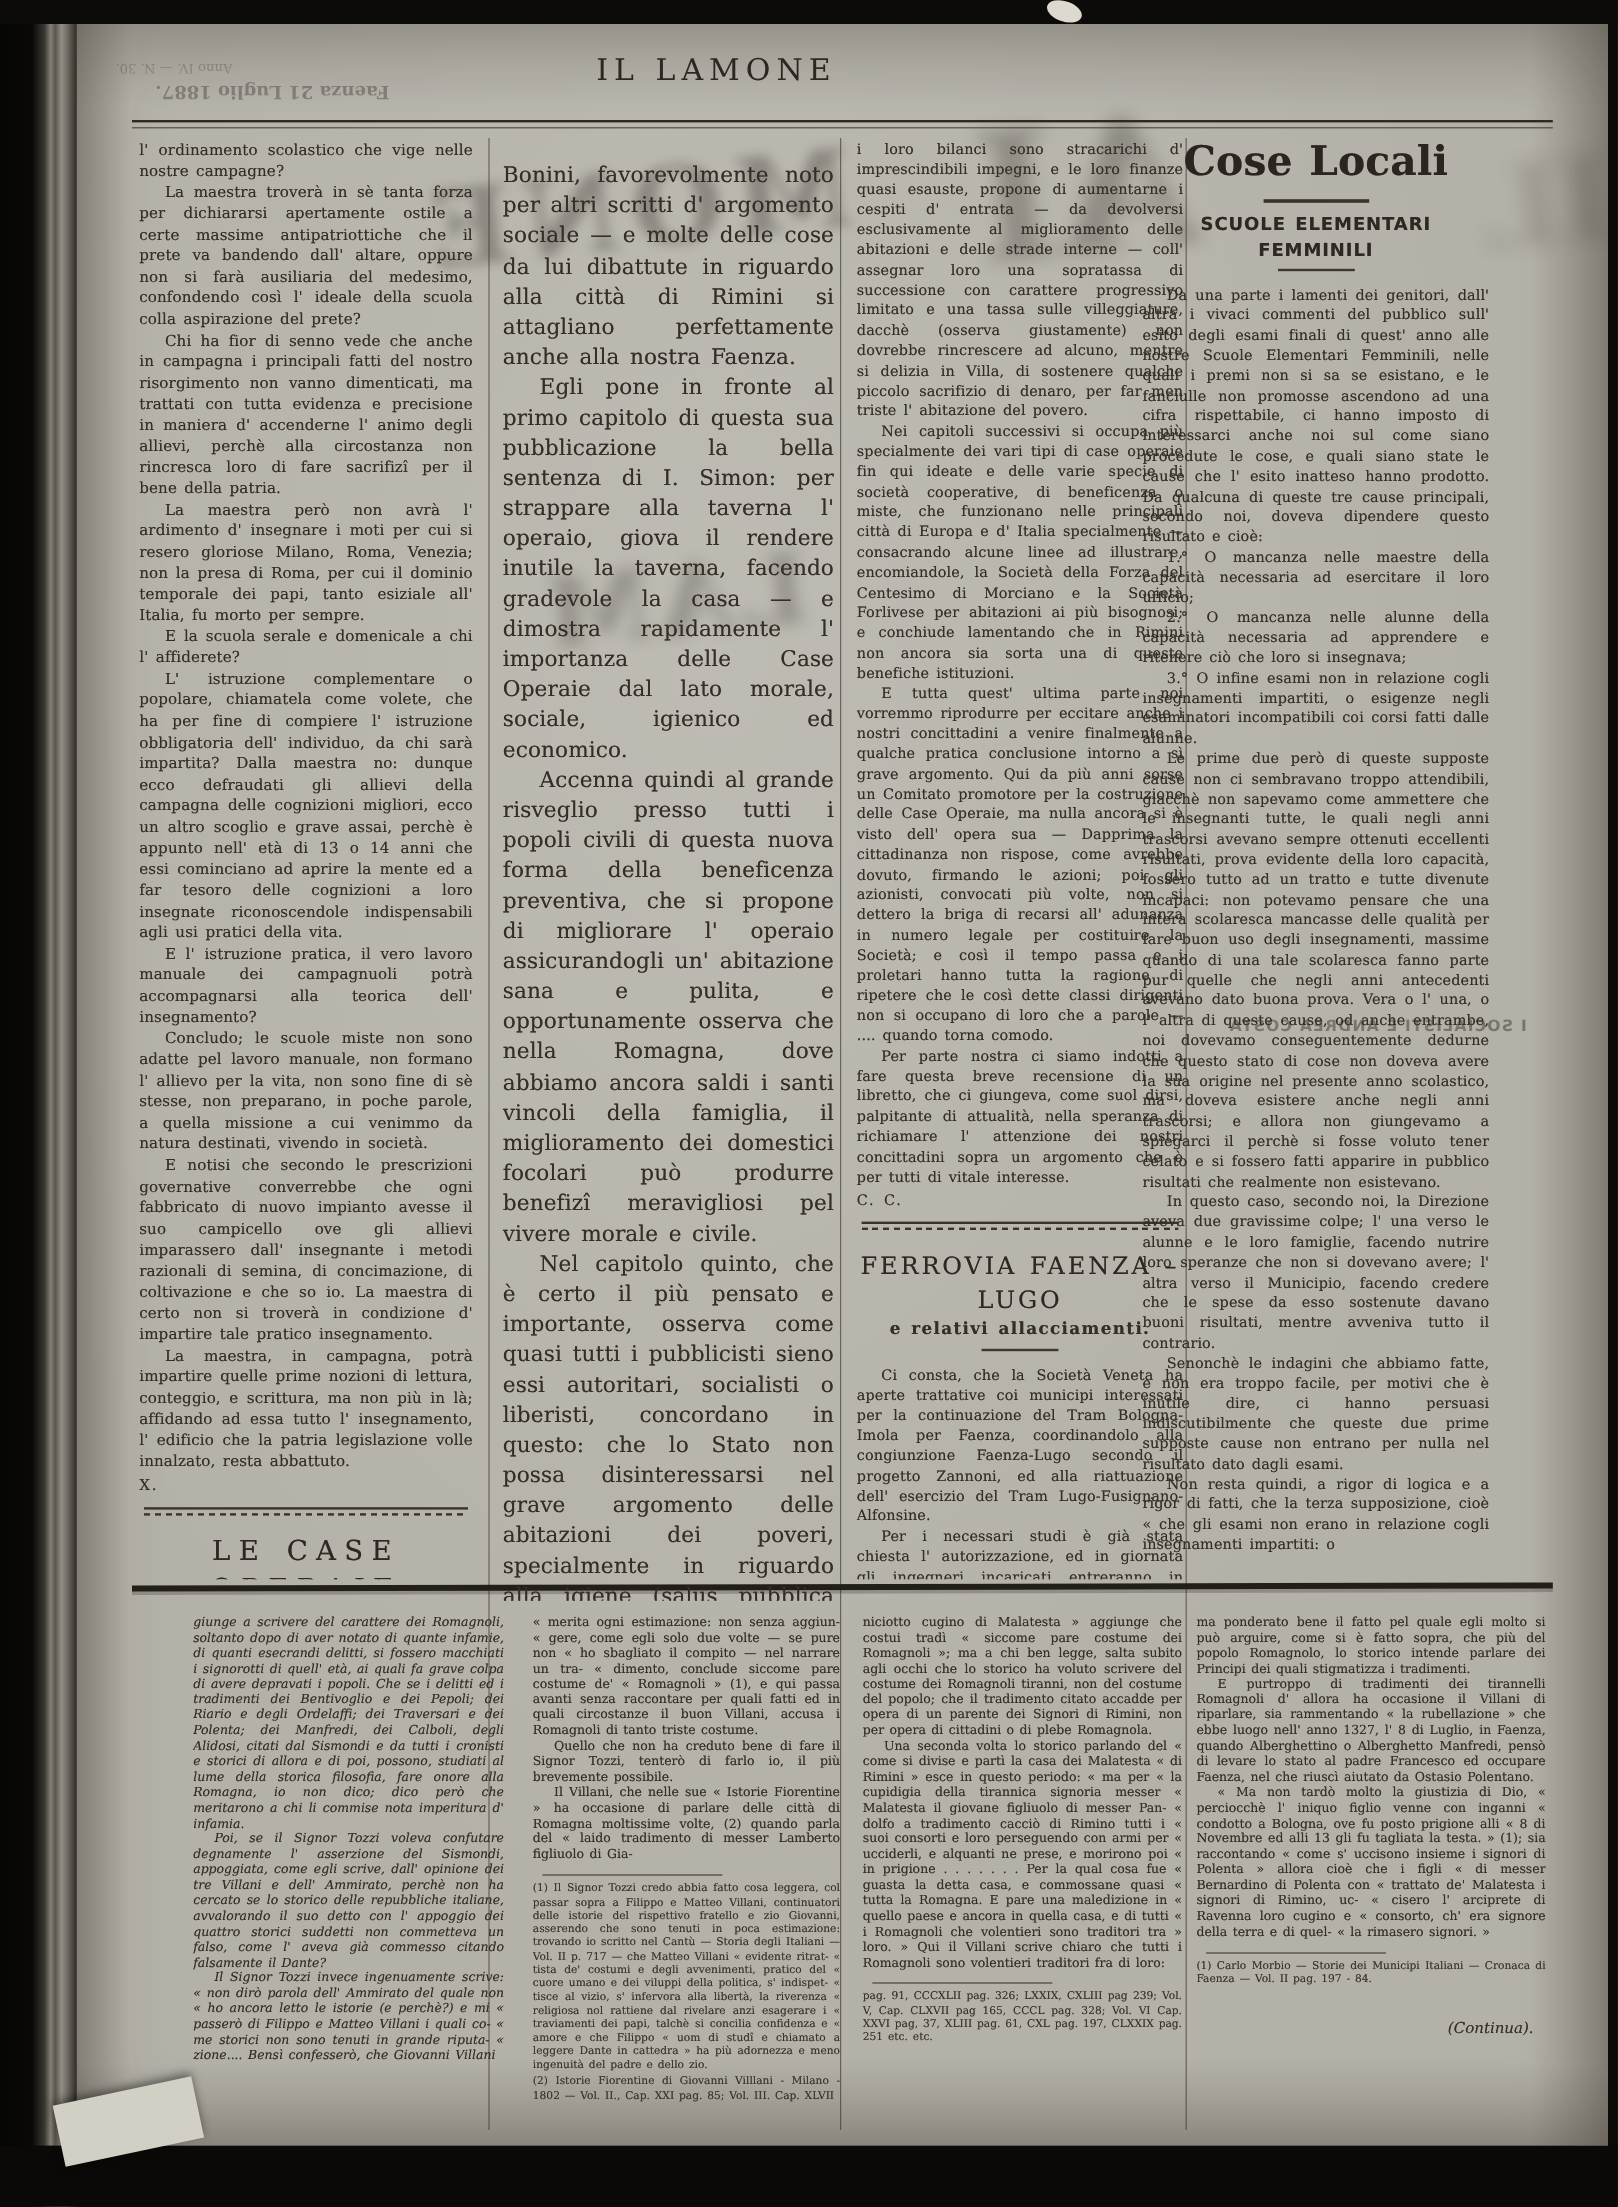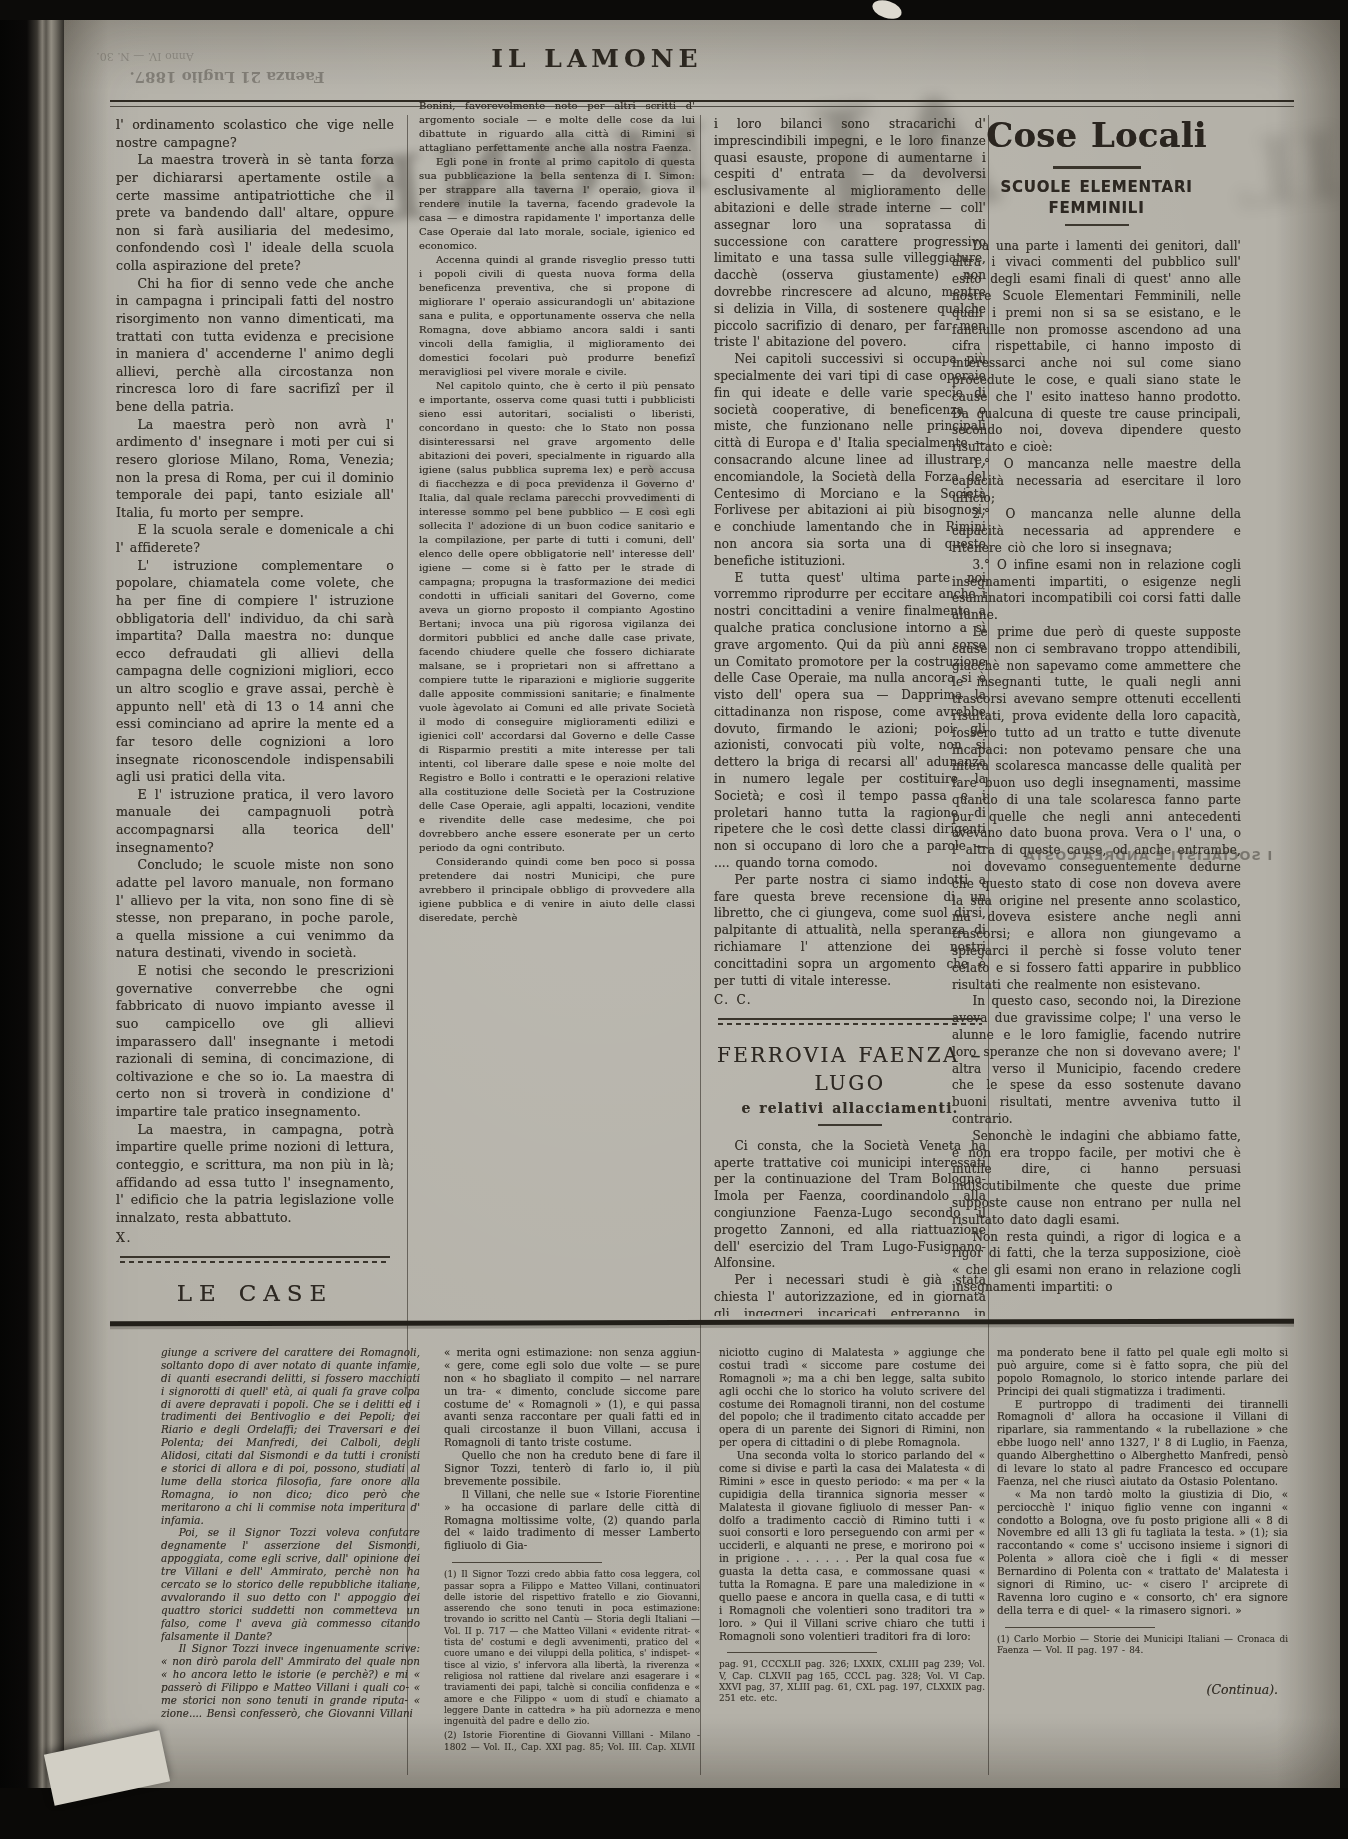--- a/index.html
+++ b/index.html
@@ -20,33 +20,33 @@
     background:
       radial-gradient(ellipse at 42% 30%,rgba(255,255,255,.13),transparent 62%),
       linear-gradient(90deg,rgba(58,52,42,.28) 0,transparent 3.5%,transparent 95%,rgba(58,52,42,.30) 100%),
       linear-gradient(0deg,rgba(58,52,42,.22) 0,transparent 4%,transparent 96%,rgba(58,52,42,.14) 100%),
       #b4b1a8;
     box-shadow:inset 0 0 70px rgba(42,36,26,.28);}
   .curl{position:absolute;left:-16px;top:1722px;width:118px;height:52px;background:#d2cfc5;
         transform:rotate(-12deg);box-shadow:0 -3px 8px rgba(0,0,0,.45);}
   
   .masthead{position:absolute;left:353px;top:24px;width:360px;margin:0;text-align:center;
-    font-size:25px;font-weight:700;letter-spacing:.2em;color:#2c2720;}
+    font-size:25px;font-weight:400;letter-spacing:.2em;color:#2c2720;}
   .rule-top{position:absolute;left:46px;top:80px;width:1184px;height:4px;
     border-top:2px solid #2e2a22;border-bottom:1px solid rgba(46,42,34,.75);}
   .vrule{position:absolute;top:95px;width:1px;height:1660px;background:rgba(50,45,38,.6);}
   .v1{left:343px;} .v2{left:636px;} .v3{left:924px;}
   .heavy-rule{position:absolute;left:46px;top:1300px;width:1184px;height:5px;background:#221f19;
     transform:rotate(-.12deg);box-shadow:0 3px 0 rgba(34,31,25,.25);}
   
   .tcol,.bcol{position:absolute;overflow:hidden;text-align:justify;}
   .tcol{font-size:12.6px;line-height:1.4;letter-spacing:.1px;word-spacing:.16em;
         text-shadow:0 0 .5px rgba(45,40,32,.55);}
   .c1{left:52px;top:96px;width:278px;height:1200px;}
-  .c2{left:355px;top:79px;width:276px;height:1200px;font-size:10px;}
+  .c2{left:355px;top:114px;width:276px;height:1200px;font-size:18px;}
   .c3{left:650px;top:96px;width:272px;height:1200px;font-size:12px;}
   .c4{left:888px;top:88px;width:289px;height:1208px;font-size:12px;}
   .bcol{font-size:10.4px;line-height:1.24;word-spacing:.12em;height:438px;top:1326px;
         text-shadow:0 0 .4px rgba(45,40,32,.5);}
   .b1{left:97px;width:259px;font-style:italic;} .b2{left:380px;width:256px;}
   .b3{left:655px;width:266px;} .b4{left:933px;width:291px;}
   
   .para{margin:0;text-indent:1.7em;}
   .para.noindent{text-indent:0;}
   .sig{text-align:left;padding-right:46px;margin:3px 0 6px;letter-spacing:.12em;}

